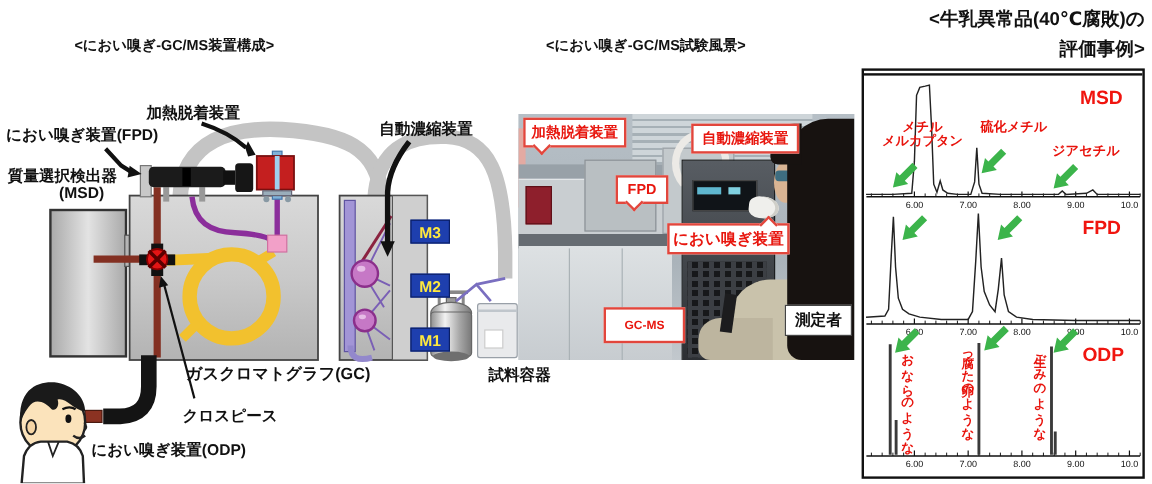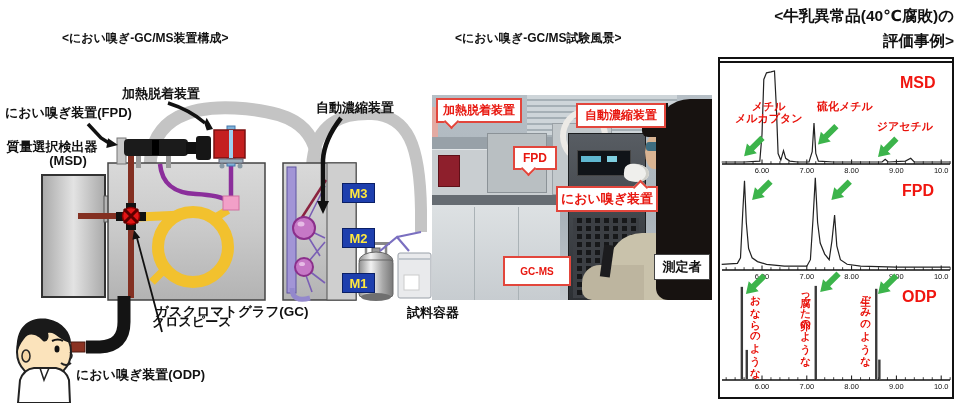--- a/index.html
+++ b/index.html
@@ -142,21 +142,21 @@
     <path d="M 162,272 L 137,178" fill="none" stroke="#111" stroke-width="1.8"></path>
     <polygon points="0,0 -9,-4 -9,4" transform="translate(134,170) rotate(-105)" fill="#111"></polygon>
   </svg>
 
   <div class="jlabel" style="left:122px;top:85px;">加熱脱着装置</div>
   <div class="jlabel" style="left:5px;top:104px;">におい嗅ぎ装置(FPD)</div>
   <div class="jlabel" style="left:0px;top:138px;width:104px;text-align:center;">質量選択検出器</div>
   <div class="jlabel" style="left:0px;top:153px;width:104px;text-align:center;padding-left:16px;">(MSD)</div>
   <div class="jlabel" style="left:316px;top:99px;">自動濃縮装置</div>
   <div class="jlabel" style="left:155px;top:303px;font-size:13.5px;">ガスクロマトグラフ(GC)</div>
-  <div class="jlabel" style="left:152px;top:313px;">クロスピース</div>
+  <div class="jlabel" style="left:152px;top:338px;">クロスピース</div>
   <div class="jlabel" style="left:76px;top:366px;">におい嗅ぎ装置(ODP)</div>
   <div class="jlabel" style="left:366px;top:304px;padding-left:41px;">試料容器</div>
   <div class="mbox" style="left:325px;top:183px;">M3</div>
   <div class="mbox" style="left:325px;top:228px;">M2</div>
   <div class="mbox" style="left:325px;top:273px;">M1</div>
 
   <div class="title" style="left:455px;top:30px;">&lt;におい嗅ぎ-GC/MS試験風景&gt;</div>
 
   <div class="photo">
     <div style="left:0;top:12px;width:6px;height:66px;background:#e3aaa2;"></div>

